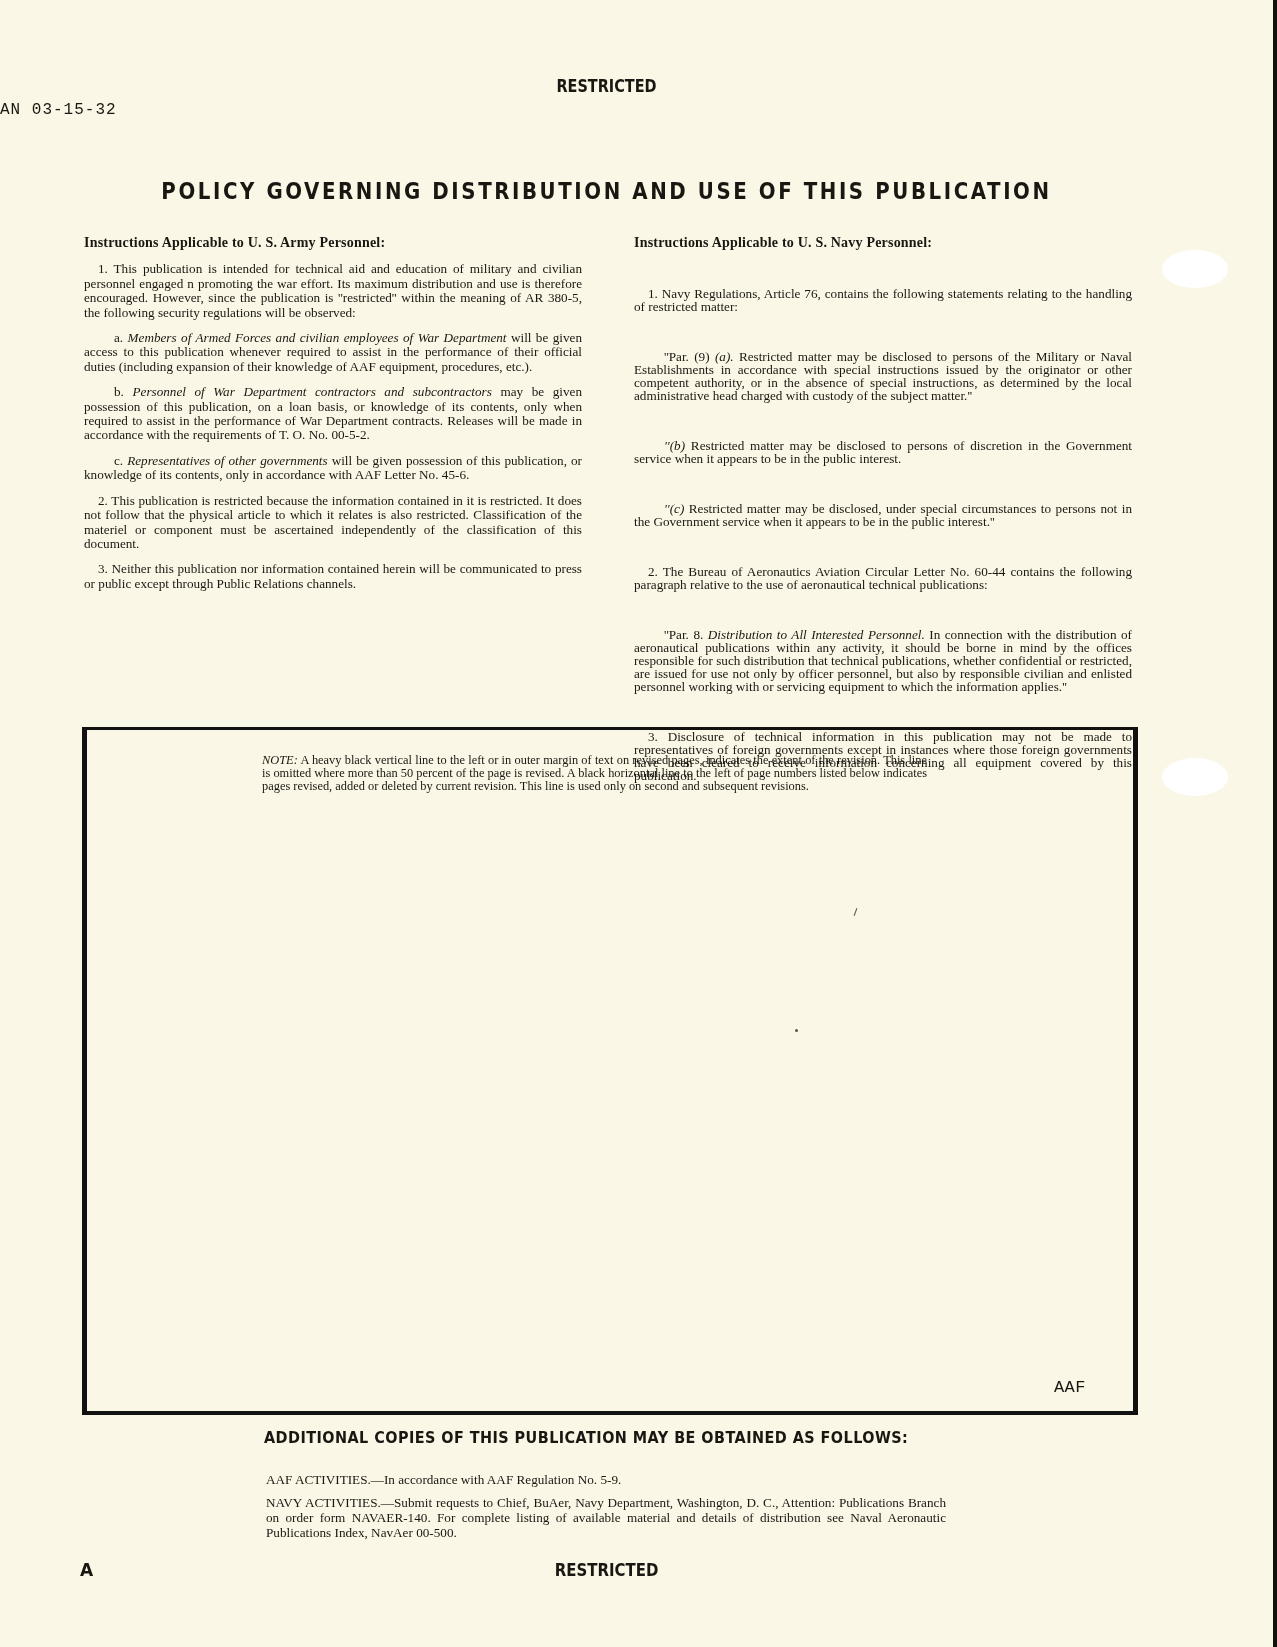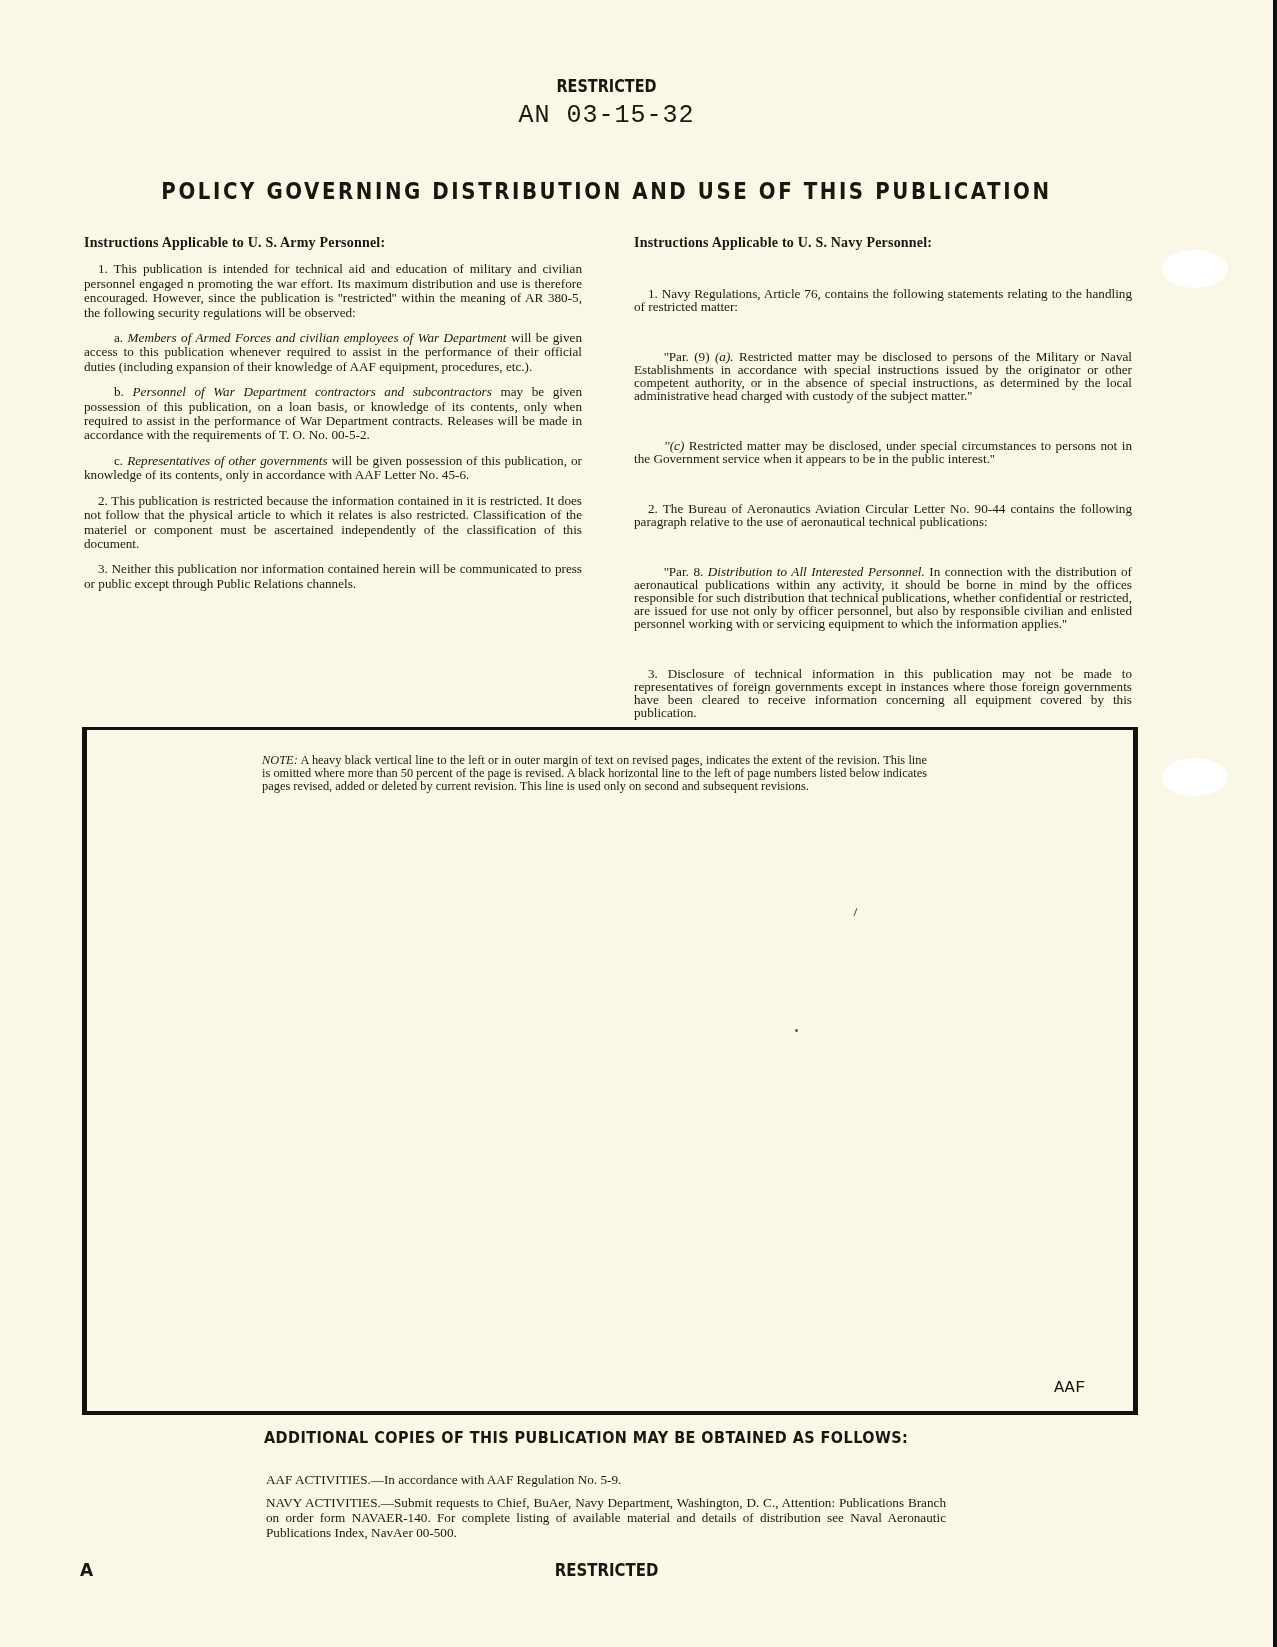--- a/index.html
+++ b/index.html
@@ -15,22 +15,22 @@
   .punch {
     position: absolute; width: 66px; height: 38px; border-radius: 50%;
     background: #ffffff; left: 1162px;
   }
   .hdr-restricted {
     position: absolute; top: 76px; left: 0; width: 1213px; text-align: center;
     font-family: "DejaVu Sans", sans-serif; font-weight: bold; font-size: 17px;
     letter-spacing: 0px; transform: scaleX(0.85);
   }
   .hdr-docno {
-    position: absolute; top: 101px; left: 0; width: 1213px; text-align: center;
-    font-family: "Liberation Mono", monospace; font-size: 25px; letter-spacing: 1px;
+    position: absolute; top: 101px; left: 0; width: 1213px; text-align: left;
+    font-family: "Liberation Mono", monospace; font-size: 16px; letter-spacing: 1px;
   }
   .main-title {
     position: absolute; top: 178px; left: 0; width: 1213px; text-align: center;
     font-family: "DejaVu Sans", sans-serif; font-weight: bold; font-size: 23px;
     letter-spacing: 3px; transform: scaleX(0.86);
   }
   .col {
     position: absolute; top: 236px; width: 498px; font-size: 13.2px; line-height: 14.4px;
     text-align: justify;
   }
@@ -104,22 +104,23 @@
   <p class="sub"><span>b. </span><em>Personnel of War Department contractors and subcontractors</em><span> may be given possession of this publication, on a loan basis, or knowledge of its contents, only when required to assist in the performance of War Department contracts. Releases will be made in accordance with the requirements of T. O. No. 00-5-2.</span></p>
   <p class="sub"><span>c. </span><em>Representatives of other governments</em><span> will be given possession of this publication, or knowledge of its contents, only in accordance with AAF Letter No. 45-6.</span></p>
   <p>2. This publication is restricted because the information contained in it is restricted. It does not follow that the physical article to which it relates is also restricted. Classification of the materiel or component must be ascertained independently of the classification of this document.</p>
   <p>3. Neither this publication nor information contained herein will be communicated to press or public except through Public Relations channels.</p>
 </div>
 
 <div class="col col-right">
   <h2>Instructions Applicable to U. S. Navy Personnel:</h2>
   <p class="tight">1. Navy Regulations, Article 76, contains the following statements relating to the handling of restricted matter:</p>
   <p class="sub tight"><span>''Par. (9) </span><em>(a).</em><span> Restricted matter may be disclosed to persons of the Military or Naval Establishments in accordance with special instructions issued by the originator or other competent authority, or in the absence of special instructions, as determined by the local administrative head charged with custody of the subject matter.''</span></p>
+  <p class="sub tight"><em>''(b)</em><span> Restricted matter may be disclosed to persons of discretion in the Government service when it appears to be in the public interest.</span></p>
   <p class="sub tight"><em>''(c)</em><span> Restricted matter may be disclosed, under special circumstances to persons not in the Government service when it appears to be in the public interest.''</span></p>
-  <p class="tight">2. The Bureau of Aeronautics Aviation Circular Letter No. 90-44 contains the following paragraph relative to the use of aeronautical technical publications:</p>
+  <p class="tight">2. The Bureau of Aeronautics Aviation Circular Letter No. 60-44 contains the following paragraph relative to the use of aeronautical technical publications:</p>
   <p class="sub tight"><span>''Par. 8. </span><em>Distribution to All Interested Personnel.</em><span> In connection with the distribution of aeronautical publications within any activity, it should be borne in mind by the offices responsible for such distribution that technical publications, whether confidential or restricted, are issued for use not only by officer personnel, but also by responsible civilian and enlisted personnel working with or servicing equipment to which the information applies.''</span></p>
   <p class="tight">3. Disclosure of technical information in this publication may not be made to representatives of foreign governments except in instances where those foreign governments have been cleared to receive information concerning all equipment covered by this publication.</p>
 </div>
 
 <div class="box">
   <div class="box-note"><em>NOTE:</em><span> A heavy black vertical line to the left or in outer margin of text on revised pages, indicates the extent of the revision. This line is omitted where more than 50 percent of the page is revised. A black horizontal line to the left of page numbers listed below indicates pages revised, added or deleted by current revision. This line is used only on second and subsequent revisions.</span></div>
   <div class="box-footer">AAF</div>
 </div>
 
 <div class="stray" style="left:855px;top:908px;width:1px;height:8px;transform:rotate(20deg);"></div>

